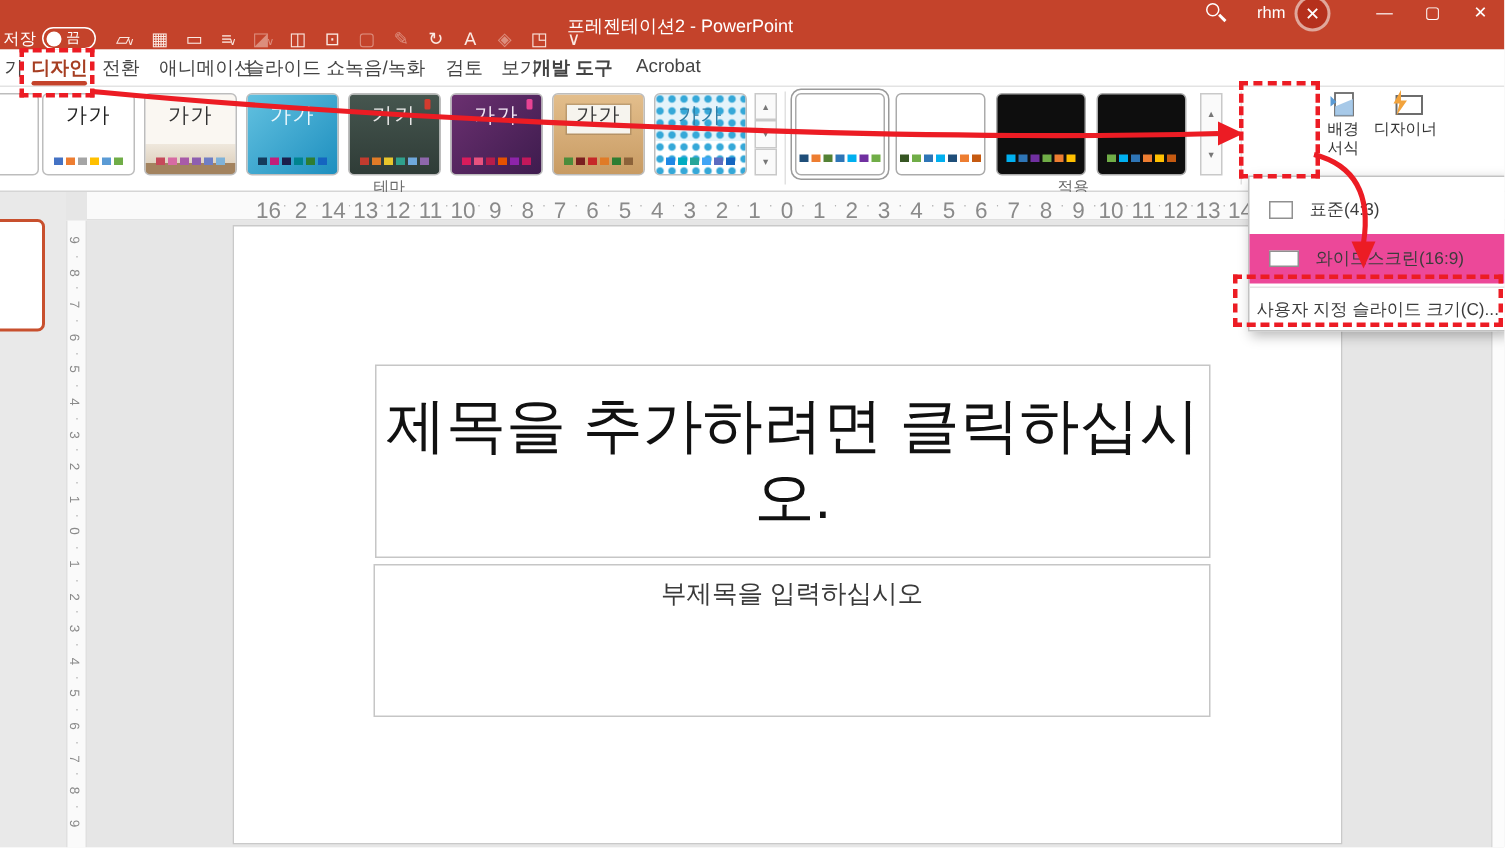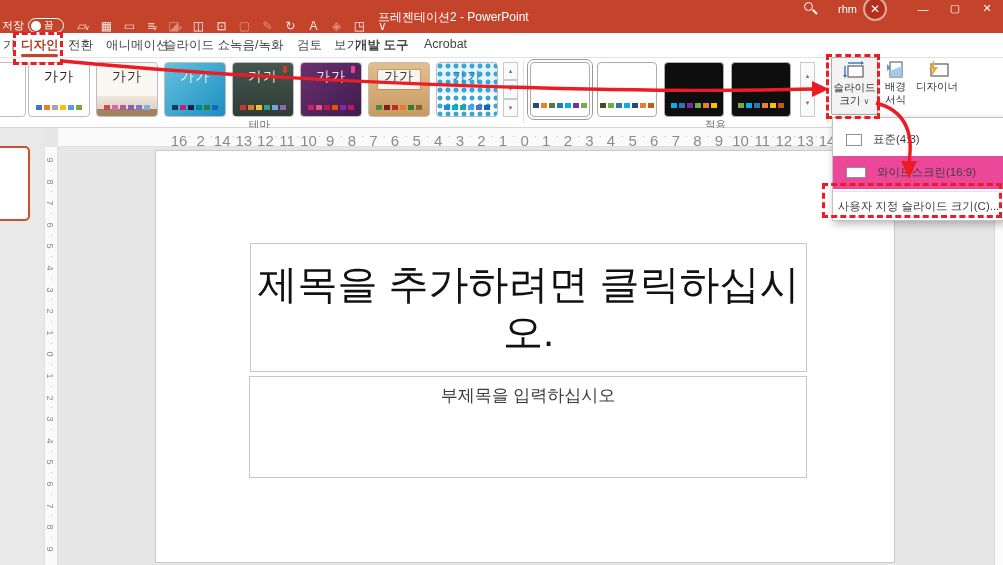--- a/index.html
+++ b/index.html
@@ -308,31 +308,20 @@
           </div>
         </div>
       </div>
     <div class="scrollcol" id="variantscroll" style="left:800px">
         <b>▴</b>
         <b>▾</b>
       </div>
     <div class="grouplabel" style="left:705px">적용</div>
     <div class="vsep" style="left:827px"></div>
 
-    <div class="bigbtn" id="slidesizebtn">
-      <svg width="24" height="20">
-        <rect x="5" y="5" width="15" height="11" fill="#fff" stroke="#6a6a6a" stroke-width="1.3"></rect>
-        <path d="M5 2 h13" stroke="#2E75B6" stroke-width="1.4"></path>
-        <path d="M2 5 v9" stroke="#2E75B6" stroke-width="1.4"></path>
-        <path d="M18 0 l3 2 -3 2 z" fill="#2E75B6"></path>
-        <path d="M0 14 l2 3 2 -3 z" fill="#2E75B6"></path>
-      </svg>
-      <span>슬라이드</span>
-      <span><span>크기</span> <span class="chev">∨</span></span>
-    </div>
 
     <div class="bigbtn" id="bgformatbtn">
       <svg width="22" height="20">
         <rect x="5" y="2" width="12" height="15" fill="#fff" stroke="#6a6a6a" stroke-width="1.2"></rect>
         <path d="M5 11 l12 -5 v11 h-12 z" fill="#9DC3E6" opacity="0.9"></path>
         <path d="M2 4 l4 4 -4 3 z" fill="#5B9BD5"></path>
       </svg>
       <span>배경</span>
       <span>서식</span>
     </div>

